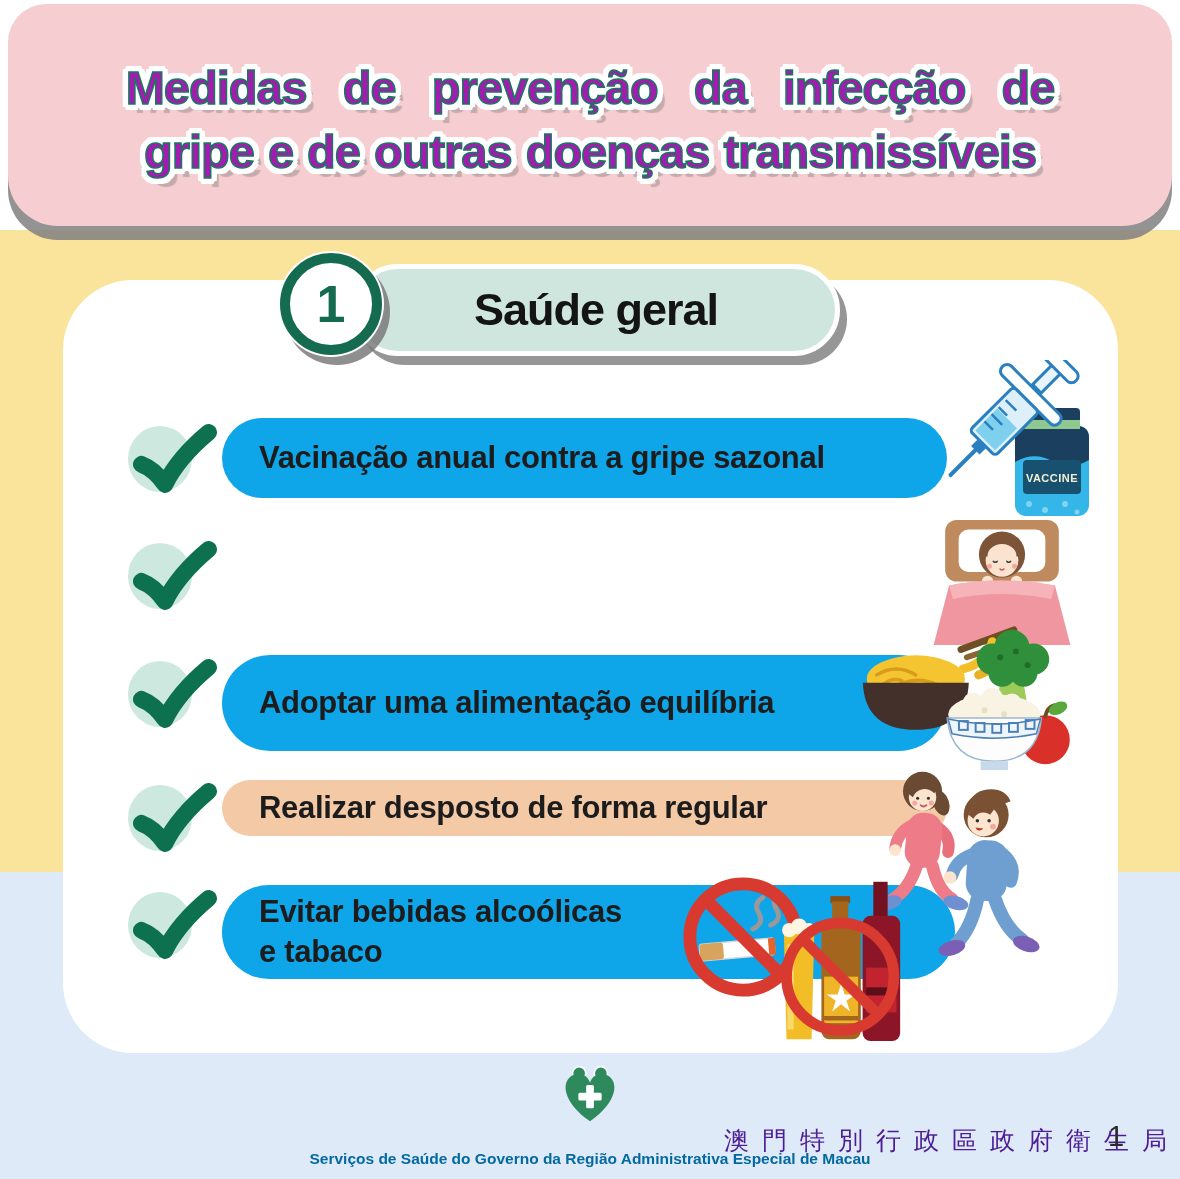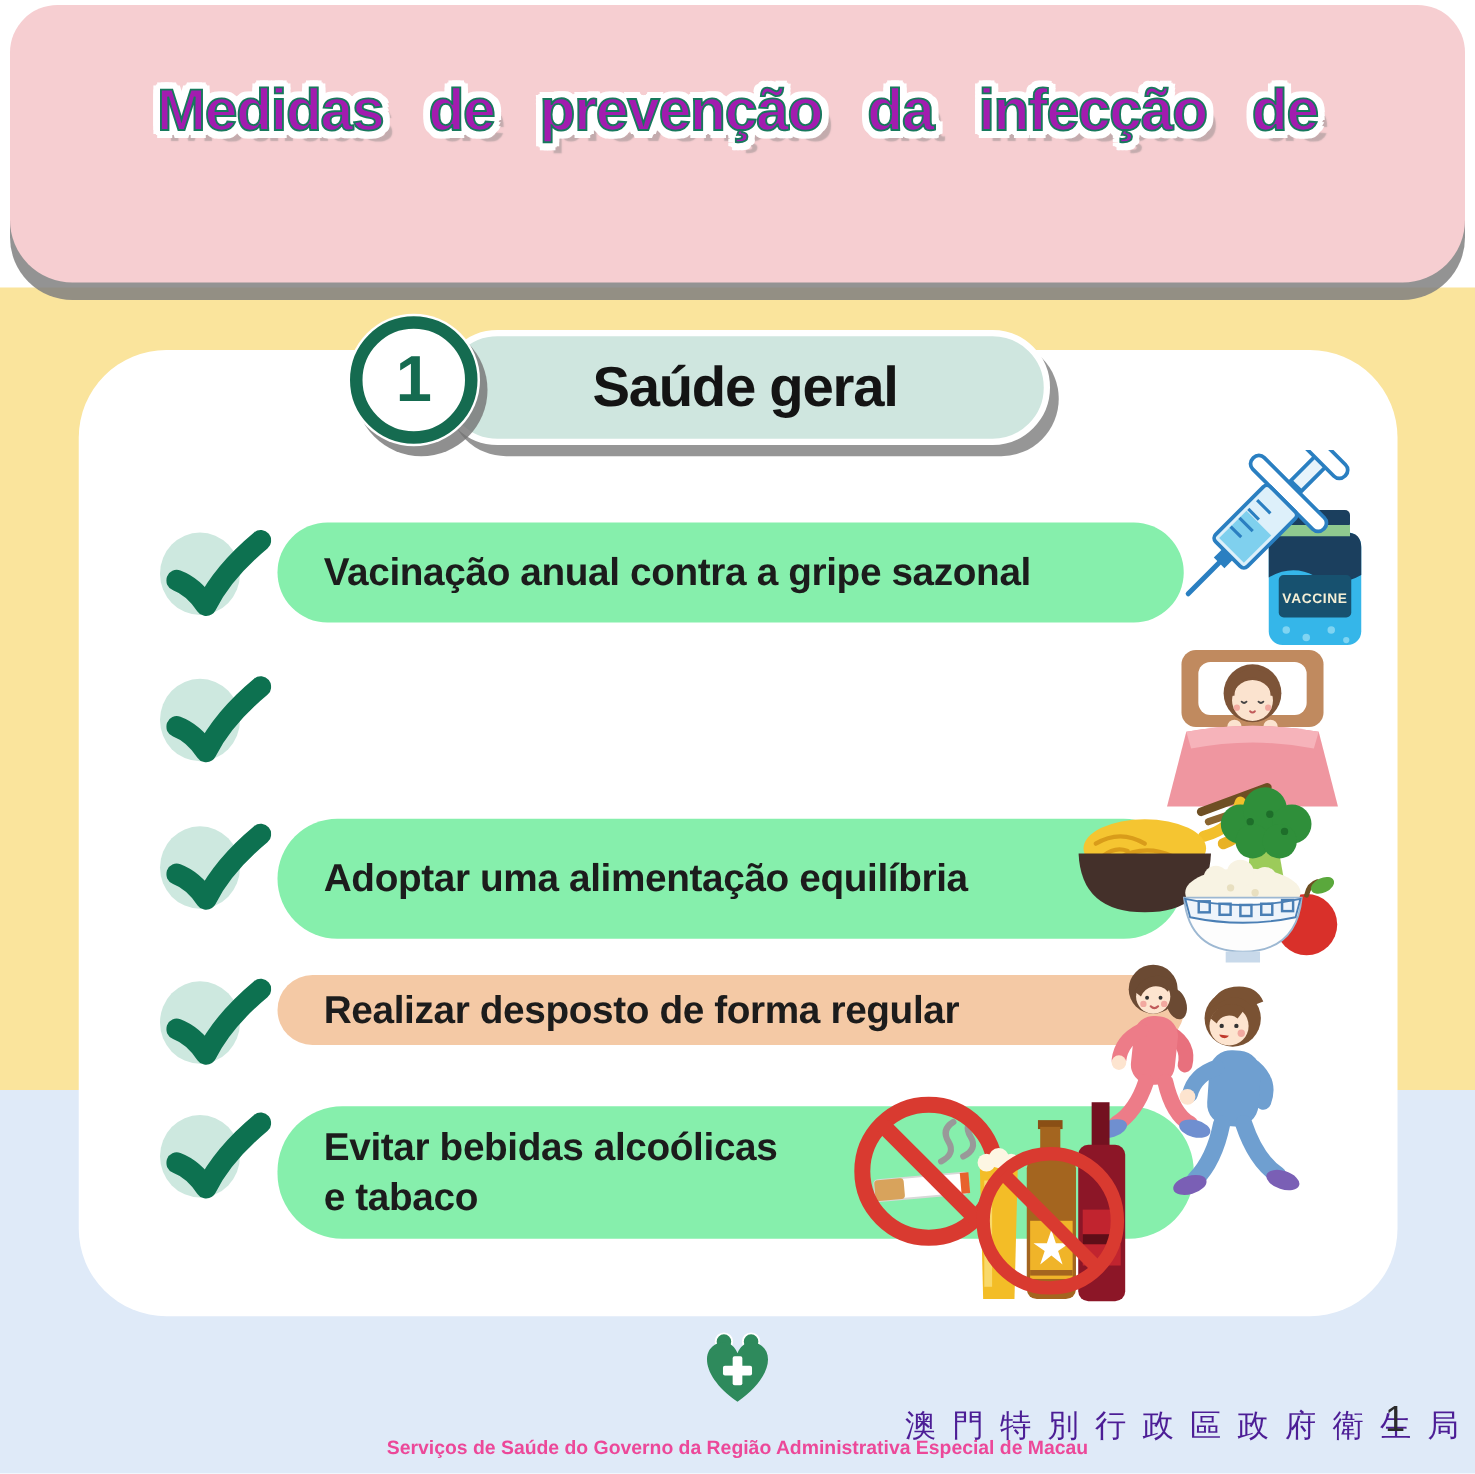--- a/index.html
+++ b/index.html
@@ -54,62 +54,63 @@
   }
 
   
   .check-circle{position:absolute;left:128px;width:64px;height:66px;border-radius:50%;
     background:#cde8df;z-index:2;}
   .check-svg{position:absolute;left:133px;width:84px;height:72px;z-index:3;}
   .pill{position:absolute;left:222px;z-index:2;border-radius:52px;
     display:flex;align-items:center;
     font-size:31px;font-weight:bold;color:#1c1c1c;letter-spacing:-0.3px;line-height:1.28;}
   .pill span{white-space:pre-line;padding-left:37px;}
-  .pink{background:#86efac;}
+  .pink{background:#0ea5e9;}
   .peach{background:#f4c9a5;}
   .p1{top:418px;width:725px;height:80px;}
   .c1{top:426px;} .k1{top:422px;}
   .p2{top:527px;width:725px;height:104px;}
   .c2{top:543px;} .k2{top:539px;}
   .p3{top:655px;width:725px;height:96px;}
   .c3{top:661px;} .k3{top:657px;}
   .p4{top:780px;width:725px;height:56px;}
   .c4{top:785px;} .k4{top:781px;}
-  .p5{top:885px;width:733px;height:106px;}
+  .p5{top:885px;width:733px;height:94px;}
   .c5{top:892px;} .k5{top:888px;}
 
   
   .art{position:absolute;z-index:4;}
   .art-vaccine{left:893px;top:360px;width:205px;height:160px;}
   .art-bed{left:918px;top:518px;width:168px;height:130px;}
   .art-food{left:845px;top:622px;width:226px;height:152px;}
   .art-jog{left:848px;top:762px;width:200px;height:230px;}
   .art-smoke{left:680px;top:872px;width:128px;height:128px;z-index:5;}
   .art-alcohol{left:772px;top:880px;width:140px;height:170px;z-index:5;}
 
   
   .logo{position:absolute;left:554px;top:1064px;width:72px;height:62px;z-index:3;}
   .org-zh{position:absolute;left:0;right:0;top:1124px;text-align:right;z-index:3;
     font-size:25px;color:#4c1d95;letter-spacing:13px;text-indent:13px;}
   .org-pt{position:absolute;left:0;right:0;top:1150px;text-align:center;z-index:3;
-    font-size:15.5px;font-weight:bold;color:#ec4899;}
+    font-size:15.5px;font-weight:bold;color:#0369a1;}
   .page-num{position:absolute;left:1108px;top:1120px;z-index:3;
     font-size:29px;color:#2b2b2b;}
 </style>
 </head>
 <body>
 
 <div class="page">
 
   <div class="band-yellow"></div>
   <div class="band-blue"></div>
 
   <header class="header">
     <div class="title">
       <div class="t1">Medidas de prevenção da infecção de</div>
+      <div class="t2">gripe e de outras doenças transmissíveis</div>
     </div>
   </header>
 
   <main class="card"></main>
 
   <div class="section-pill">
     <span>Saúde geral</span>
   </div>
   <div class="badge">
     <div class="badge-ring">1</div>

